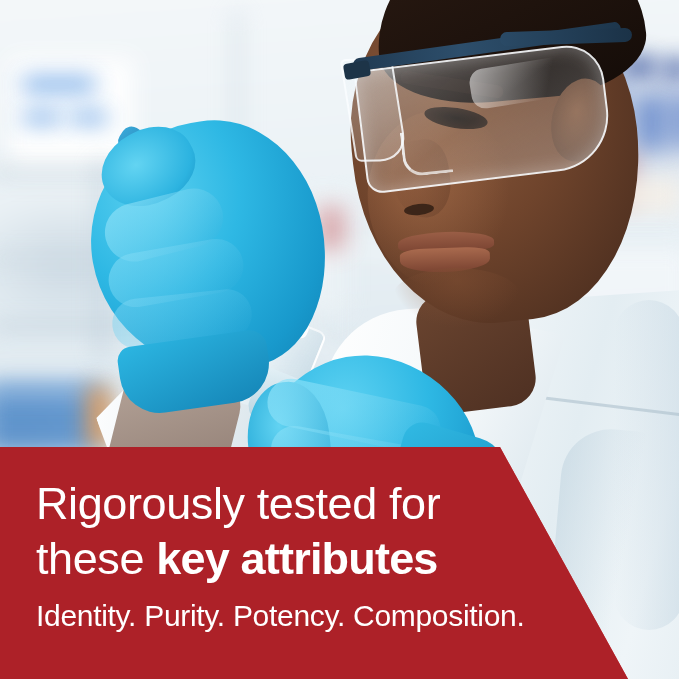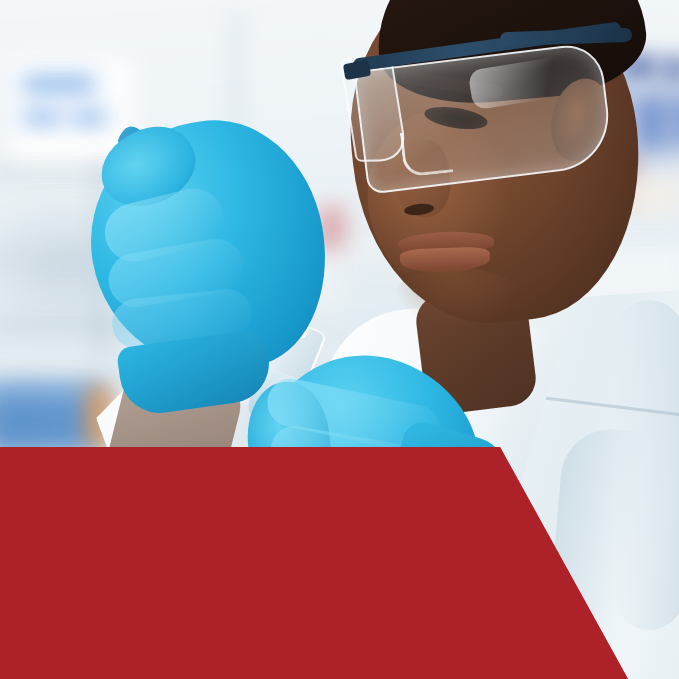--- a/index.html
+++ b/index.html
@@ -626,14 +626,23 @@
     <div class="glove-right-f3"></div>
     <div class="glove-right-cuff"></div>
   </div>
 
   <div class="banner">
     <div class="banner-base" style="background: rgb(217, 57, 60);"></div>
     <div class="banner-band" style="background: rgb(173, 33, 40);"></div>
     <div class="banner-band2" style="background: rgb(176, 36, 42);"></div>
   </div>
 
+  <div class="banner-text" style="color: rgb(255, 255, 255);">
+    <h1 class="headline">
+      <span class="line">Rigorously tested for</span>
+      <span class="line">
+        <span>these </span><span class="bold">key attributes</span>
+      </span>
+    </h1>
+    <p class="subline">Identity. Purity. Potency. Composition.</p>
+  </div>
 
 </div>
 
 </body></html>

